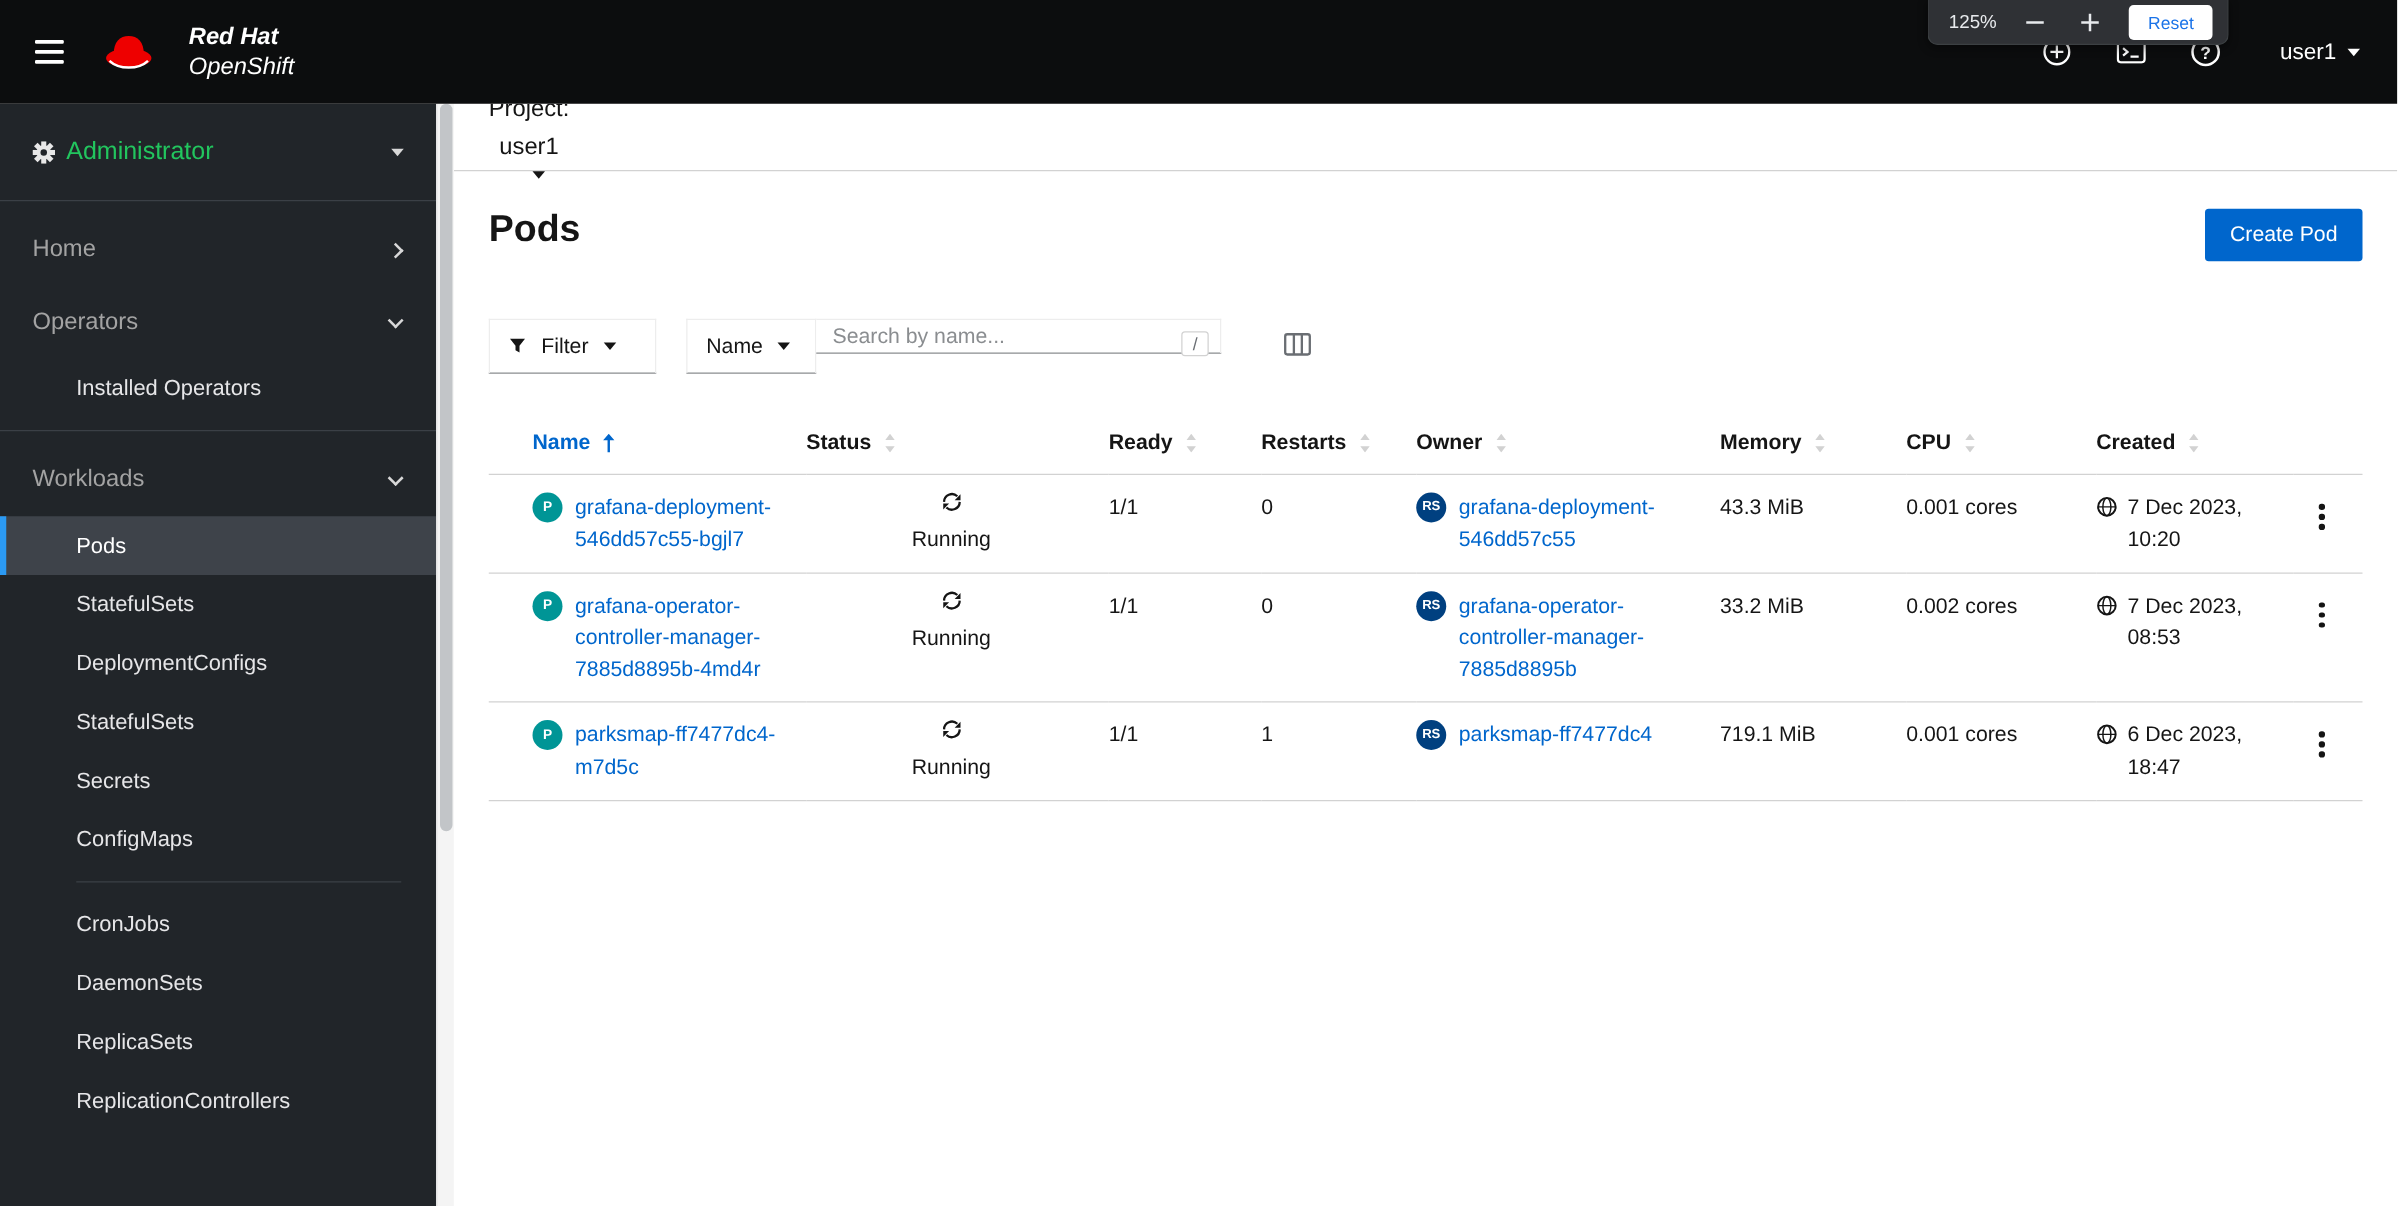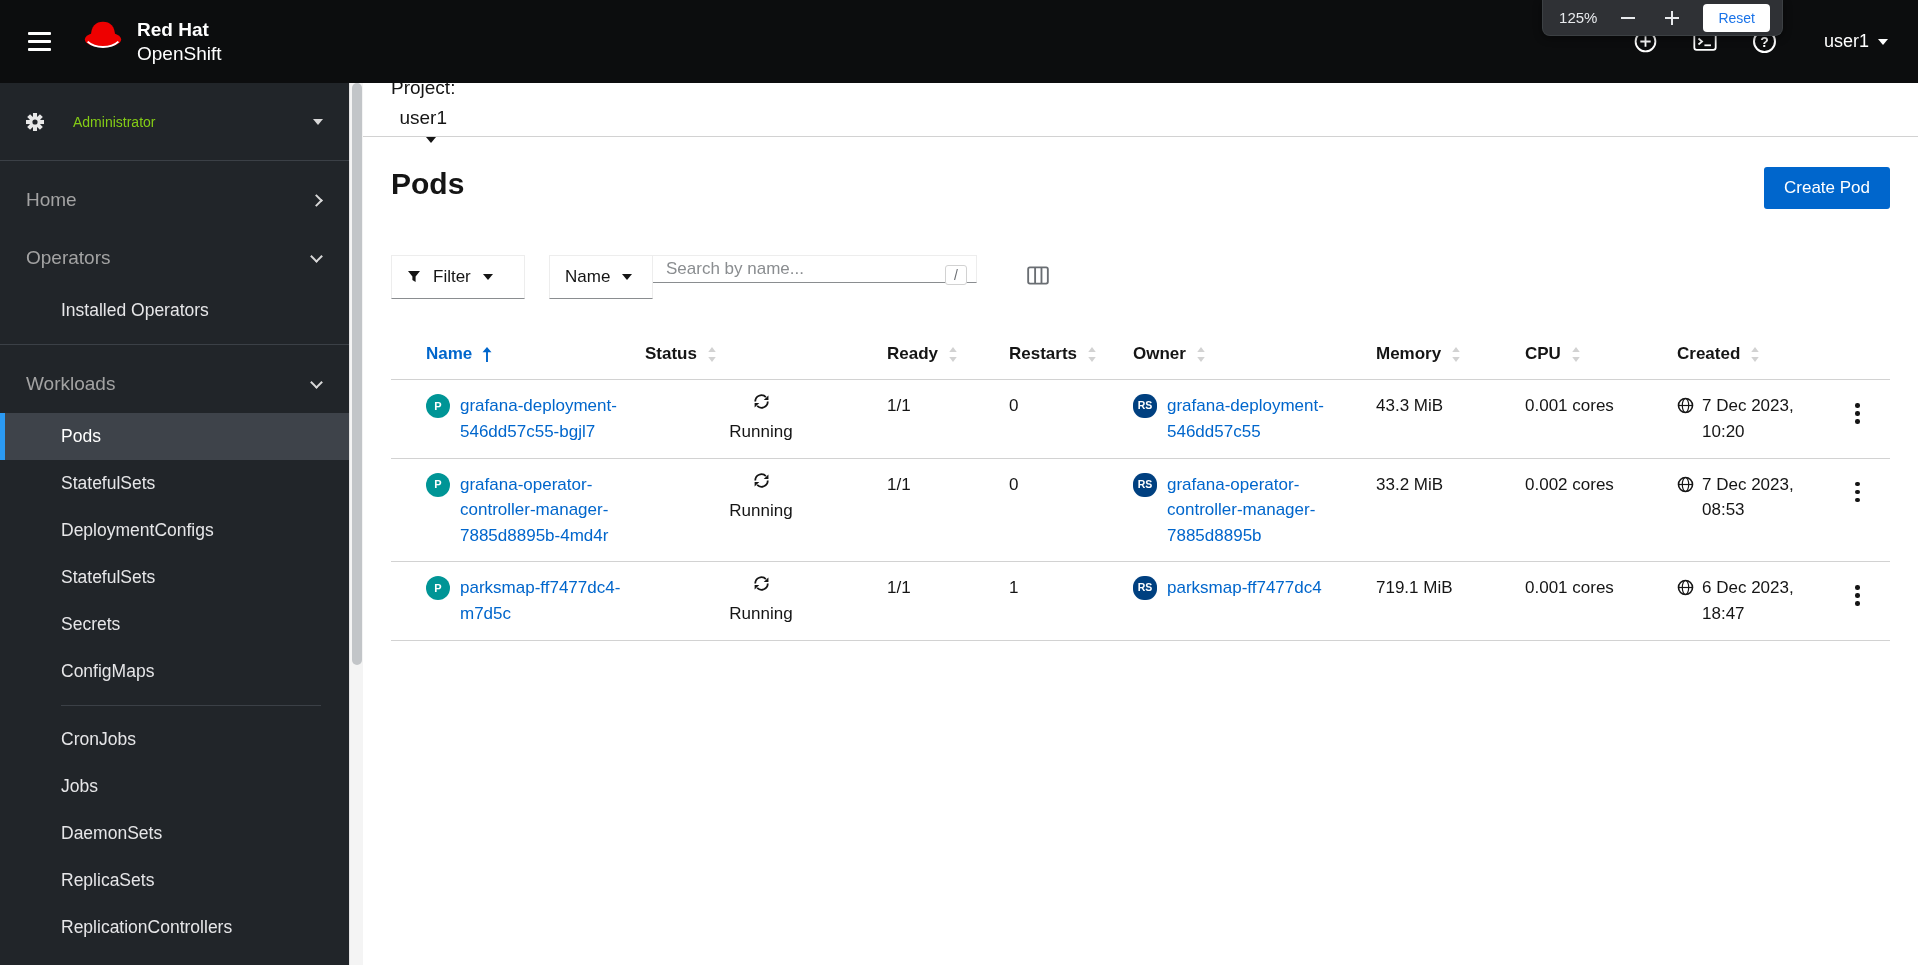--- a/index.html
+++ b/index.html
@@ -7,21 +7,21 @@
   body { font-family: "Liberation Sans", "DejaVu Sans", sans-serif; color: #151515; background: #fff; }
   button { font-family: inherit; background: none; border: none; color: inherit; cursor: pointer; }
   a { text-decoration: none; }
 
   .app { width: 1918px; height: 965px; position: relative; overflow: hidden; background: #fff; }
 
   
   .masthead { height: 83px; background: #0c0d0e; display: flex; align-items: center; padding: 0 30px 0 14px; position: relative; z-index: 5; }
   .hamburger { padding: 14px; margin-right: 16px; }
   .hamburger .bar { display: block; width: 23px; height: 3px; background: #fff; margin: 5px 0; border-radius: 1px; }
-  .brand { display: flex; gap: 12px; }
+  .brand { display: flex; align-items: center; gap: 26px; font-style: italic; }
   .brand-text { color: #fff; font-size: 19px; line-height: 1.22; }
   .brand-l1 { display: block; font-weight: bold; }
   .brand-l2 { display: block; font-weight: normal; }
   .mast-right { margin-left: auto; display: flex; align-items: center; gap: 36px; }
   .icon-btn { display: flex; align-items: center; justify-content: center; }
   .help-circle { width: 23px; height: 23px; border: 2px solid #fff; border-radius: 50%; color: #fff;
                  display: flex; align-items: center; justify-content: center; font-size: 14px; font-weight: bold; }
   .user-menu { display: flex; align-items: center; gap: 9px; color: #fff; font-size: 18px; margin-left: 12px; }
   .caret { width: 0; height: 0; border-left: 5px solid transparent; border-right: 5px solid transparent;
            border-top: 6px solid currentColor; display: inline-block; }
@@ -36,22 +36,22 @@
   .plus-glyph { position: relative; width: 14px; height: 14px; display: inline-block; }
   .plus-glyph::before { content: ""; position: absolute; left: 0; top: 6px; width: 14px; height: 2px; background: #e8eaed; }
   .plus-glyph::after  { content: ""; position: absolute; left: 6px; top: 0; width: 2px; height: 14px; background: #e8eaed; }
   .zoom-reset { background: #fff; color: #1a73e8; font-size: 14px; padding: 6px 15px; border-radius: 4px; }
 
   
   .shell { display: flex; height: 882px; }
 
   
   .sidebar { width: 349px; background: #212529; color: #fff; flex: none; overflow: hidden; }
-  .perspective { width: 100%; display: flex; align-items: center; gap: 29px; padding: 0 26px; height: 78px;
-                 border-bottom: 1px solid #3b4046; font-size: 14px; color: #84cc16; text-align: left; }
+  .perspective { width: 100%; display: flex; align-items: center; gap: 9px; padding: 0 26px; height: 78px;
+                 border-bottom: 1px solid #3b4046; font-size: 20px; color: #22c55e; text-align: left; }
   .perspective .caret { margin-left: auto; color: #d8d8d8; }
   .nav { padding-top: 10px; }
   .nav-group { width: 100%; display: flex; align-items: center; padding: 18px 28px 18px 26px; font-size: 19px; color: #a3a3a3; text-align: left; }
   .chev { width: 9px; height: 9px; border-right: 2px solid #d8d8d8; border-bottom: 2px solid #d8d8d8;
           display: inline-block; margin-left: auto; flex: none; }
   .chev.right { transform: rotate(-45deg); }
   .chev.down  { transform: rotate(45deg); margin-top: -4px; }
   .nav-sub { display: block; padding: 13px 26px 13px 61px; font-size: 17.5px; color: #e6e6e8; }
   .nav-sub.active { background: #3e434a; border-left: 5px solid #2b9af3; padding-left: 56px; color: #fff; }
   .nav-divider { height: 1px; background: #3b4046; margin: 10px 0; }
@@ -91,21 +91,21 @@
                    padding: 15px 10px 15px 0; border-bottom: 1px solid #d2d2d2; }
   .pods-table th:first-child, .pods-table td:first-child { padding-left: 35px; }
   .th-inner { display: flex; align-items: center; gap: 10px; }
   th.sorted .col-label { color: #0066cc; }
   .pods-table td { vertical-align: top; font-size: 17px; padding: 13px 10px 13px 0;
                    border-bottom: 1px solid #d2d2d2; line-height: 1.5; color: #151515; }
   .cell-flex { display: flex; gap: 10px; align-items: flex-start; }
   .res-badge { width: 24px; height: 24px; border-radius: 50%; color: #fff; display: inline-flex; flex: none;
                align-items: center; justify-content: center; font-size: 11px; font-weight: bold; margin-top: 1px; }
   .badge-pod { background: #009596; }
-  .badge-rs  { background: #004080; font-size: 10.5px; border-radius: 11px; }
+  .badge-rs  { background: #004080; font-size: 10.5px; }
   .res-link { color: #0066cc; display: inline-block; }
   .name-link  { max-width: 182px; }
   .owner-link { max-width: 205px; }
   .status-cell { display: flex; gap: 9px; align-items: center; white-space: nowrap; flex-direction: column; }
   .created-cell { display: flex; gap: 8px; align-items: flex-start; }
   .created-cell .ts { max-width: 118px; display: inline-block; }
   .created-cell svg { margin-top: 4px; flex: none; }
   .kebab { display: flex; flex-direction: column; gap: 3.5px; padding: 8px 12px; margin: 2px auto 0; }
   .kebab i { width: 4.5px; height: 4.5px; background: #151515; border-radius: 50%; display: block; }
 </style>
@@ -207,21 +207,20 @@
           <span class="chev down"></span>
         </button>
         <a class="nav-sub active" href="#">Pods</a>
         <a class="nav-sub" href="#">StatefulSets</a>
         <a class="nav-sub" href="#">DeploymentConfigs</a>
         <a class="nav-sub" href="#">StatefulSets</a>
         <a class="nav-sub" href="#">Secrets</a>
         <a class="nav-sub" href="#">ConfigMaps</a>
         <div class="nav-divider inset"></div>
         <a class="nav-sub" href="#">CronJobs</a>
-        <a class="nav-sub" href="#">Jobs</a>
         <a class="nav-sub" href="#">DaemonSets</a>
         <a class="nav-sub" href="#">ReplicaSets</a>
         <a class="nav-sub" href="#">ReplicationControllers</a>
       </div>
     </nav>
 
     <div class="sidebar-scroll">
       <div class="thumb"></div>
     </div>
 

